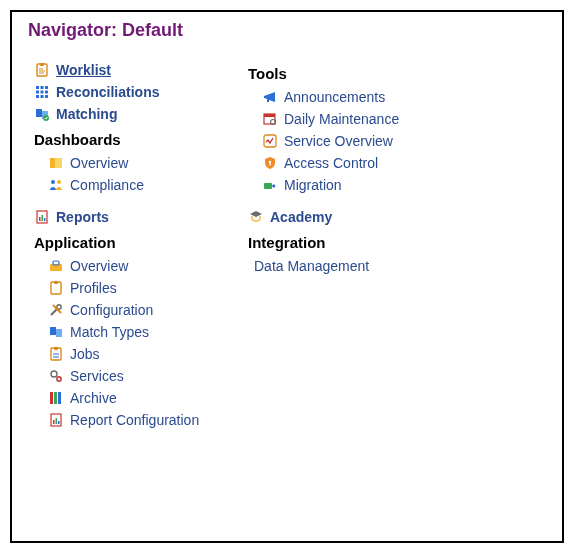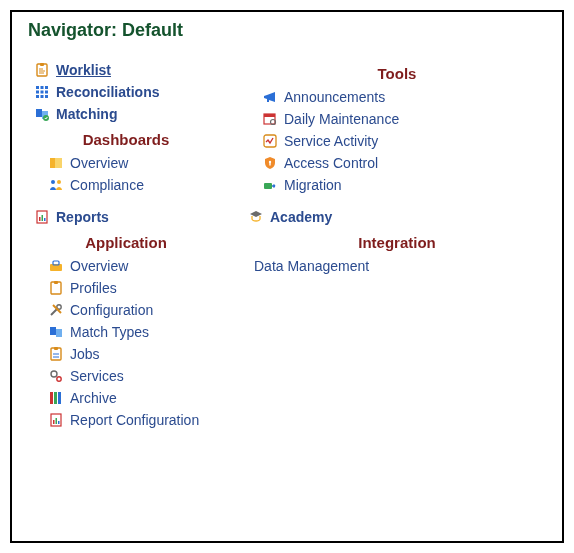--- a/index.html
+++ b/index.html
@@ -12,35 +12,34 @@
   .window {
     width: 554px;
     height: 533px;
     border: 2px solid #000;
     background: #fff;
     padding: 8px 16px 16px 16px;
   }
   .title {
     font-size: 18px;
     font-weight: bold;
-    color: #14532d;
+    color: #701a75;
     margin: 0 0 18px 0;
   }
   .cols {
     display: flex;
     gap: 30px;
   }
   .col-left { flex: 0 0 190px; padding-left:6px;}
   .col-right { flex: 1; }
   .section-header {
     font-weight: bold;
     font-size: 15px;
-    color: #7f1d1d;
+    color: #000000;
     margin: 6px 0 4px 0;
-    text-align: center;
   }
   .item {
     display: flex;
     align-items: center;
     gap: 6px;
     padding: 3px 0;
     margin-left: 14px;
     cursor: pointer;
   }
   .item.no-indent { margin-left: 0; text-align: center; }
@@ -226,21 +225,21 @@
               <rect x="2" y="3" width="11" height="3" fill="#c33"></rect>
               <circle cx="11" cy="11" r="2.5" fill="none" stroke="#6b6b6b" stroke-width="1.2"></circle>
             </svg></span>
         <span class="link">Daily Maintenance</span>
       </div>
       <div class="item">
         <span class="icon"><svg viewBox="0 0 16 16">
               <rect x="2" y="2" width="12" height="12" rx="2" fill="none" stroke="#d88b1a" stroke-width="1.3"></rect>
               <path d="M4 9l2-2 2 3 3-5" stroke="#c33" stroke-width="1.4" fill="none"></path>
             </svg></span>
-        <span class="link">Service Activity</span>
+        <span class="link">Service Overview</span>
       </div>
       <div class="item">
         <span class="icon"><svg viewBox="0 0 16 16">
               <path d="M8 2l5 2v4c0 3-2 5-5 6-3-1-5-3-5-6V4l5-2z" fill="#f08b2a"></path>
               <circle cx="8" cy="7" r="1.2" fill="#fff"></circle>
               <rect x="7.3" y="8" width="1.4" height="2.5" fill="#fff"></rect>
             </svg></span>
         <span class="link">Access Control</span>
       </div>
       <div class="item">

